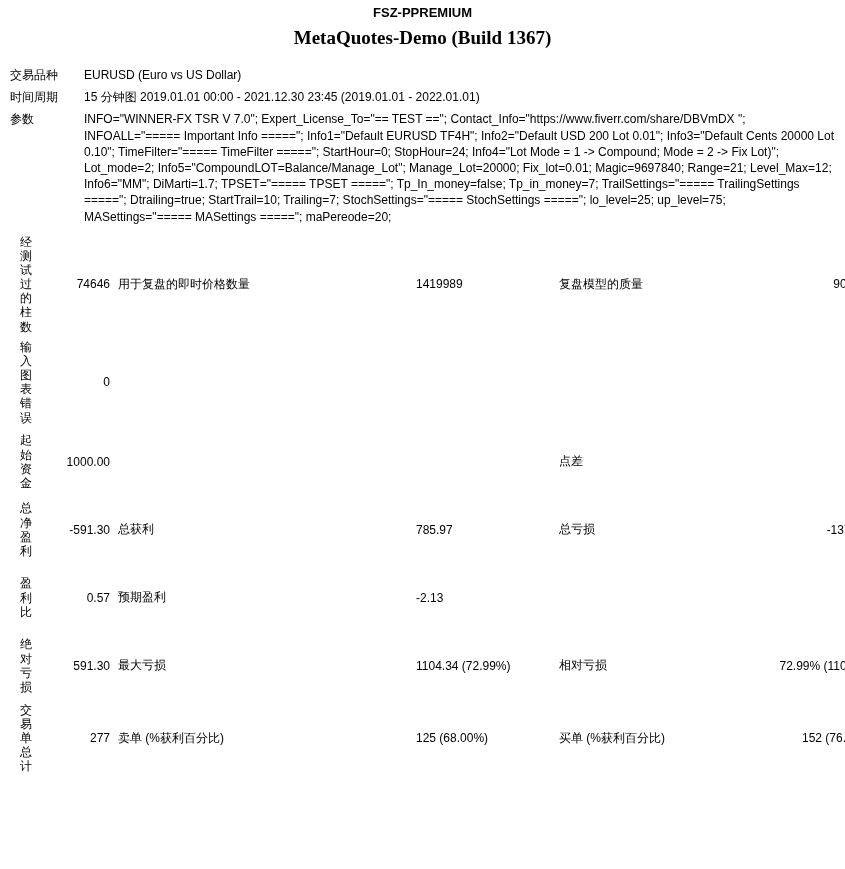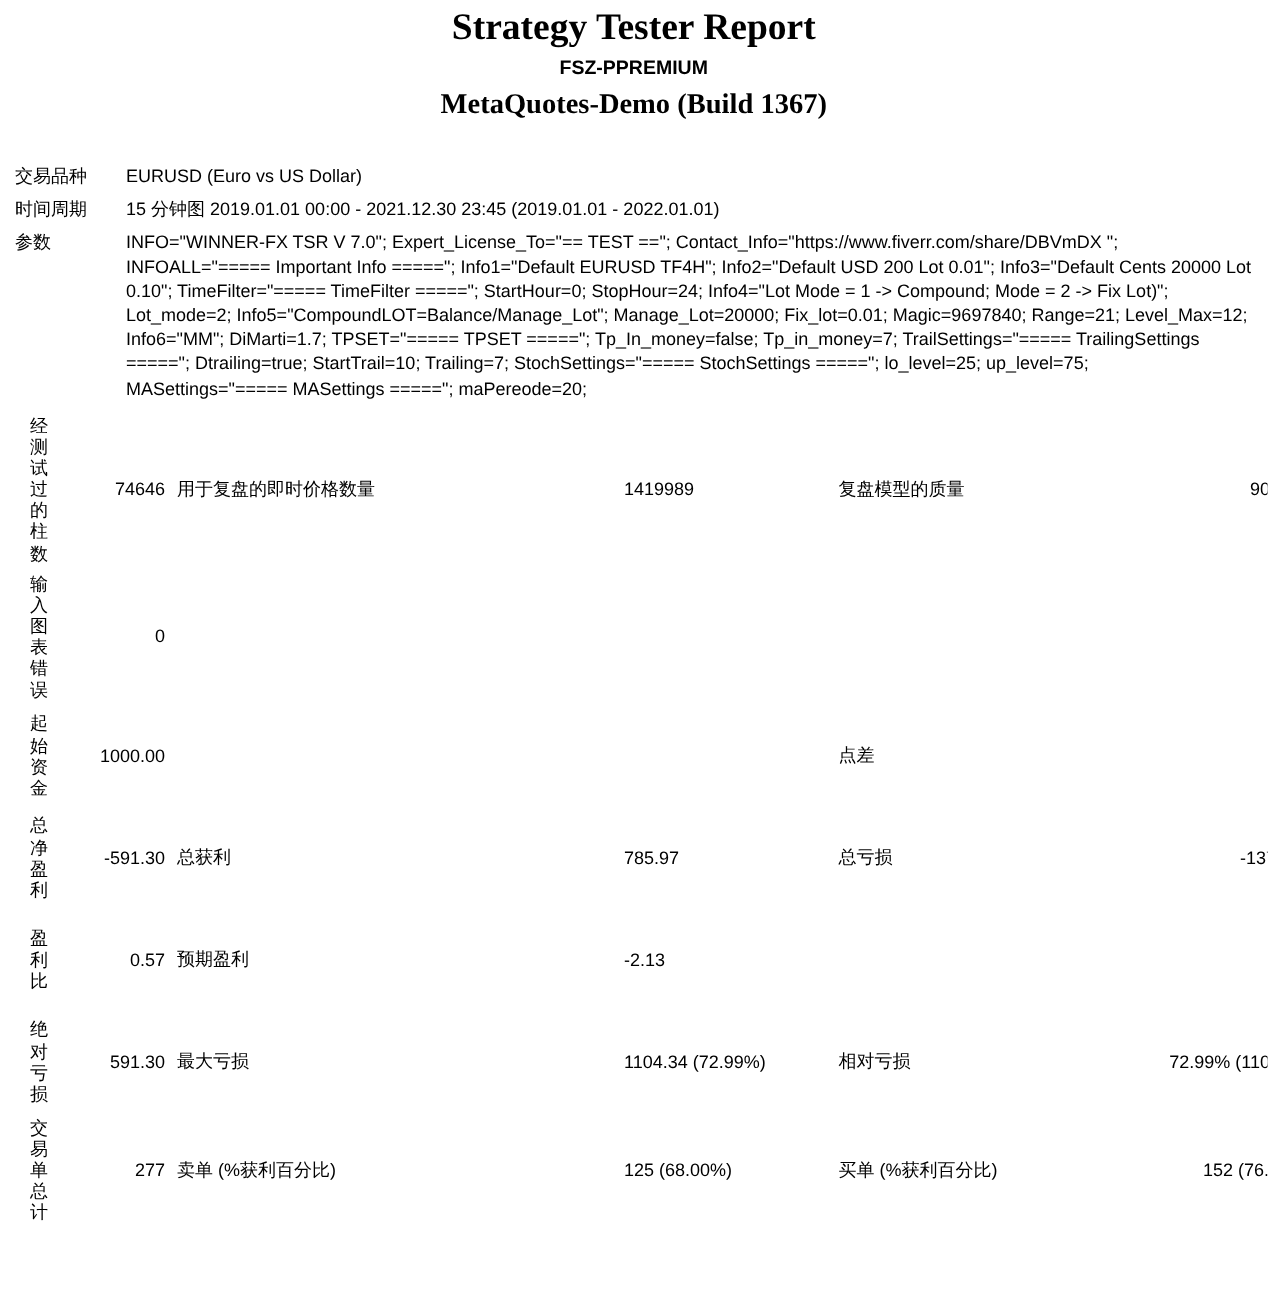--- a/index.html
+++ b/index.html
@@ -43,21 +43,21 @@
     font-size: 19px;
     font-weight: bold;
     line-height: 1.25;
     margin-top: 5px;
   }
 
   table.info {
     border-collapse: collapse;
     width: 822px;
     margin-left: 8px;
-    margin-top: 24px;
+    margin-top: 14px;
     table-layout: fixed;
   }
   table.info td {
     vertical-align: top;
     padding: 3px 2px 3px 2px;
     font-size: 12px;
     line-height: 1.35;
   }
   td.label-col {
     width: 70px;
@@ -121,21 +121,20 @@
     padding-right: 2px;
   }
   .row-tall td { height: 62px; }
 </style>
 </head>
 <body>
 
 <div class="page">
 
   <div class="title-block">
-    <div class="title-main">Strategy Tester Report</div>
     <div class="title-sub">FSZ-PPREMIUM</div>
     <div class="title-build">MetaQuotes-Demo (Build 1367)</div>
   </div>
 
   <table class="info">
     <tbody>
       <tr>
         <td class="label-col">交易品种</td>
         <td class="val-col">EURUSD (Euro vs US Dollar)</td>
       </tr>

